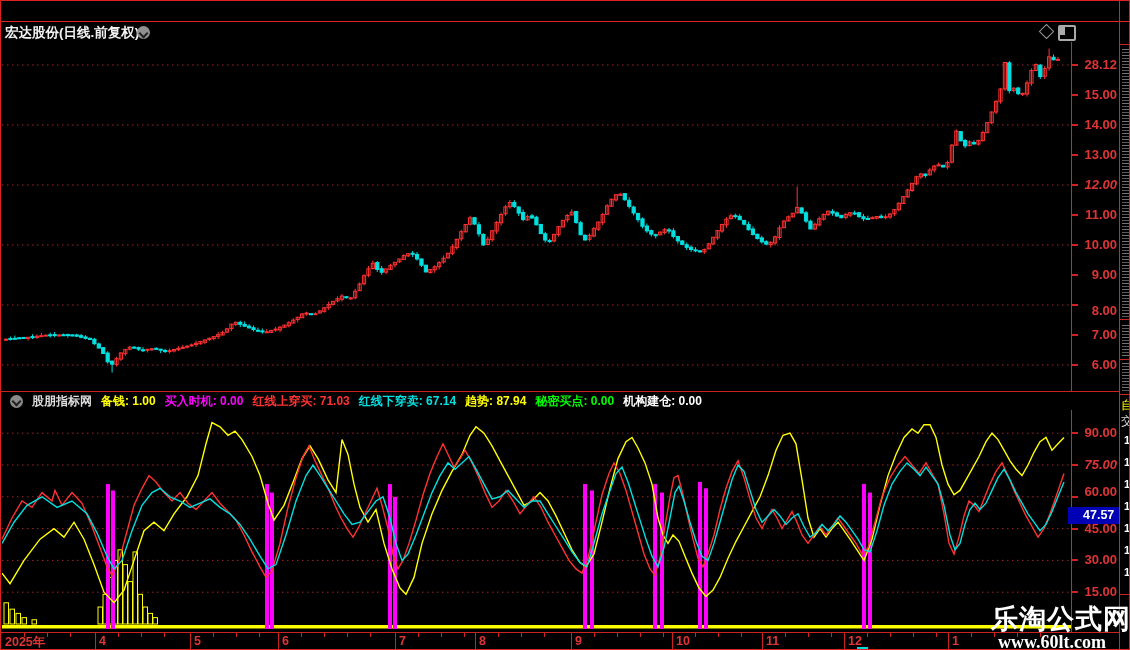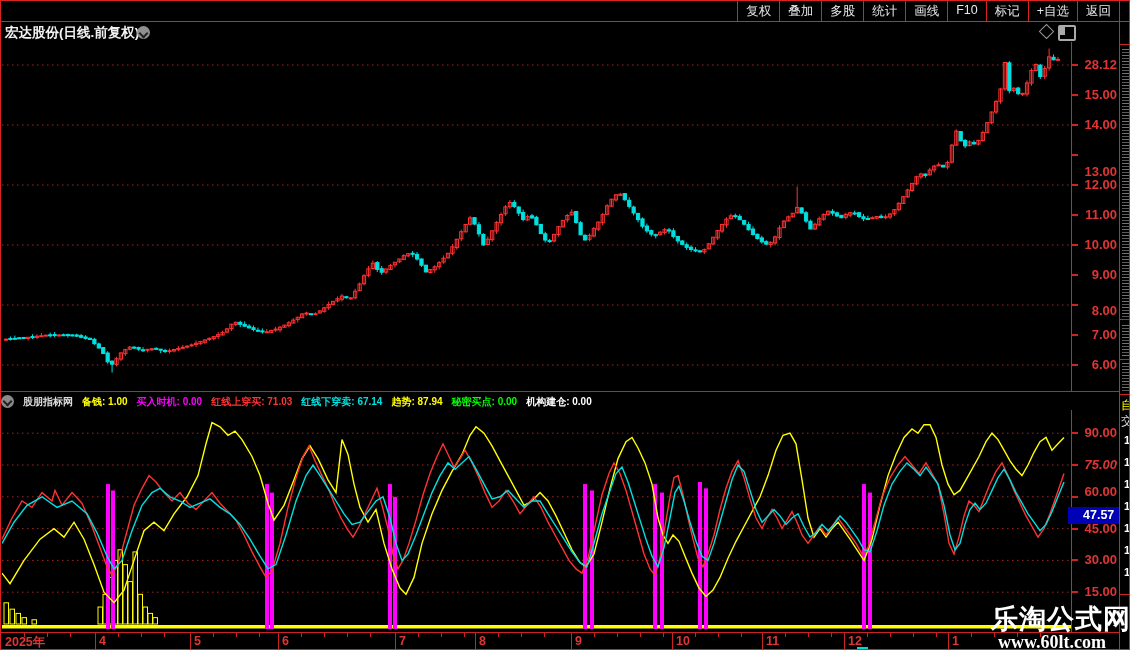--- a/index.html
+++ b/index.html
@@ -21,21 +21,21 @@
   #titlerow{position:absolute;left:0;top:21px;width:1118px;height:20px;}
   #pagetitle{position:absolute;left:4px;top:2px;color:#f2f2f2;font-size:13.5px;font-weight:bold;}
   .circlechev{position:absolute;left:136px;top:4px;width:13px;height:13px;border-radius:50%;background:#909090;}
   .circlechev::after{content:"";position:absolute;left:3px;top:4px;width:5px;height:5px;border-right:2px solid #222;border-bottom:2px solid #222;transform:rotate(45deg);}
   .diamond{position:absolute;left:1040px;top:4px;width:9px;height:9px;border:1px solid #999;transform:rotate(45deg);}
   .splitwin{position:absolute;left:1057px;top:3px;width:14px;height:12px;border:2px solid #aaa;border-radius:2px;}
   .splitwin::after{content:"";position:absolute;left:0;top:0;width:5px;height:8px;background:#aaa;}
   
   #mainchart{position:absolute;left:1px;top:41px;width:1069px;height:349px;border-right:1px solid #d22;}
   #paneSep{position:absolute;left:0;top:390px;width:1118px;height:1px;background:#c22;}
-  #indheader{position:absolute;left:0;top:392px;width:1110px;height:17px;display:flex;align-items:center;gap:9px;padding-left:0;font-size:10px;font-weight:bold;white-space:nowrap;}
+  #indheader{position:absolute;left:9px;top:392px;width:1110px;height:17px;display:flex;align-items:center;gap:9px;padding-left:0;font-size:12px;font-weight:bold;white-space:nowrap;}
   .indicon{width:13px;height:13px;border-radius:50%;background:#8a8a8a;position:relative;flex:0 0 13px;}
   .indicon::after{content:"";position:absolute;left:3px;top:3px;width:5px;height:5px;border-right:2px solid #222;border-bottom:2px solid #222;transform:rotate(45deg);}
   #indchart{position:absolute;left:1px;top:409px;width:1069px;height:222px;border-right:1px solid #d22;}
   #indBottom{position:absolute;left:0;top:631px;width:1118px;height:1px;background:#c22;}
   
   #yaxis-main{position:absolute;left:1071px;top:41px;width:47px;height:349px;}
   #yaxis-ind{position:absolute;left:1071px;top:409px;width:47px;height:222px;}
   .ylab{position:absolute;right:2px;color:#e03535;font-size:13px;font-weight:bold;}
   .ytick{position:absolute;left:0;width:6px;height:2px;background:#c22;}
   #valbadge{position:absolute;left:1067px;top:506px;width:51px;height:17px;background:#0000b4;color:#fff;
@@ -54,31 +54,20 @@
   #wm1{position:absolute;left:990px;top:600px;color:#fff;font-size:27px;font-weight:bold;letter-spacing:1px;white-space:nowrap;}
   #wm2{position:absolute;left:997px;top:631px;color:#fff;font-size:18px;font-weight:bold;font-family:"Liberation Serif",serif;white-space:nowrap;}
   #cutart{position:absolute;left:856px;top:646px;width:11px;height:4px;background:#00d8d8;}
 </style>
 </head>
 <body>
 
 <div id="app">
 
   <div id="toolbar">
-    <div id="tb-right">
-        <span class="tbtn">复权</span>
-        <span class="tbtn">叠加</span>
-        <span class="tbtn">多股</span>
-        <span class="tbtn">统计</span>
-        <span class="tbtn">画线</span>
-        <span class="tbtn">F10</span>
-        <span class="tbtn">标记</span>
-        <span class="tbtn">+自选</span>
-        <span class="tbtn">返回</span>
-      </div>
   </div>
 
   <div id="titlerow">
     <div id="pagetitle">宏达股份(日线.前复权)</div>
     <div class="circlechev"></div>
     <div class="diamond"></div>
     <div class="splitwin"></div>
   </div>
 
   <svg id="mainchart" xmlns="http://www.w3.org/2000/svg">
@@ -625,23 +614,23 @@
   <div id="indBottom"></div>
 
   <div id="yaxis-main">
       <div class="ytick" style="top: 22px;"></div>
       <div class="ylab" style="top: 15px;">28.12</div>
       <div class="ytick" style="top: 52px;"></div>
       <div class="ylab" style="top: 45px;">15.00</div>
       <div class="ytick" style="top: 82px;"></div>
       <div class="ylab" style="top: 75px;">14.00</div>
       <div class="ytick" style="top: 112px;"></div>
-      <div class="ylab" style="top: 122px;">13.00</div>
+      <div class="ylab" style="top: 105px;">13.00</div>
       <div class="ytick" style="top: 142px;"></div>
-      <div class="ylab" style="top: 135px;">12.00</div>
+      <div class="ylab" style="top: 135px; font-style: italic;">12.00</div>
       <div class="ytick" style="top: 172px;"></div>
       <div class="ylab" style="top: 165px;">11.00</div>
       <div class="ytick" style="top: 202px;"></div>
       <div class="ylab" style="top: 195px;">10.00</div>
       <div class="ytick" style="top: 232px;"></div>
       <div class="ylab" style="top: 225px;">9.00</div>
       <div class="ytick" style="top: 262px;"></div>
       <div class="ylab" style="top: 261px;">8.00</div>
       <div class="ytick" style="top: 292px;"></div>
       <div class="ylab" style="top: 285px;">7.00</div>

